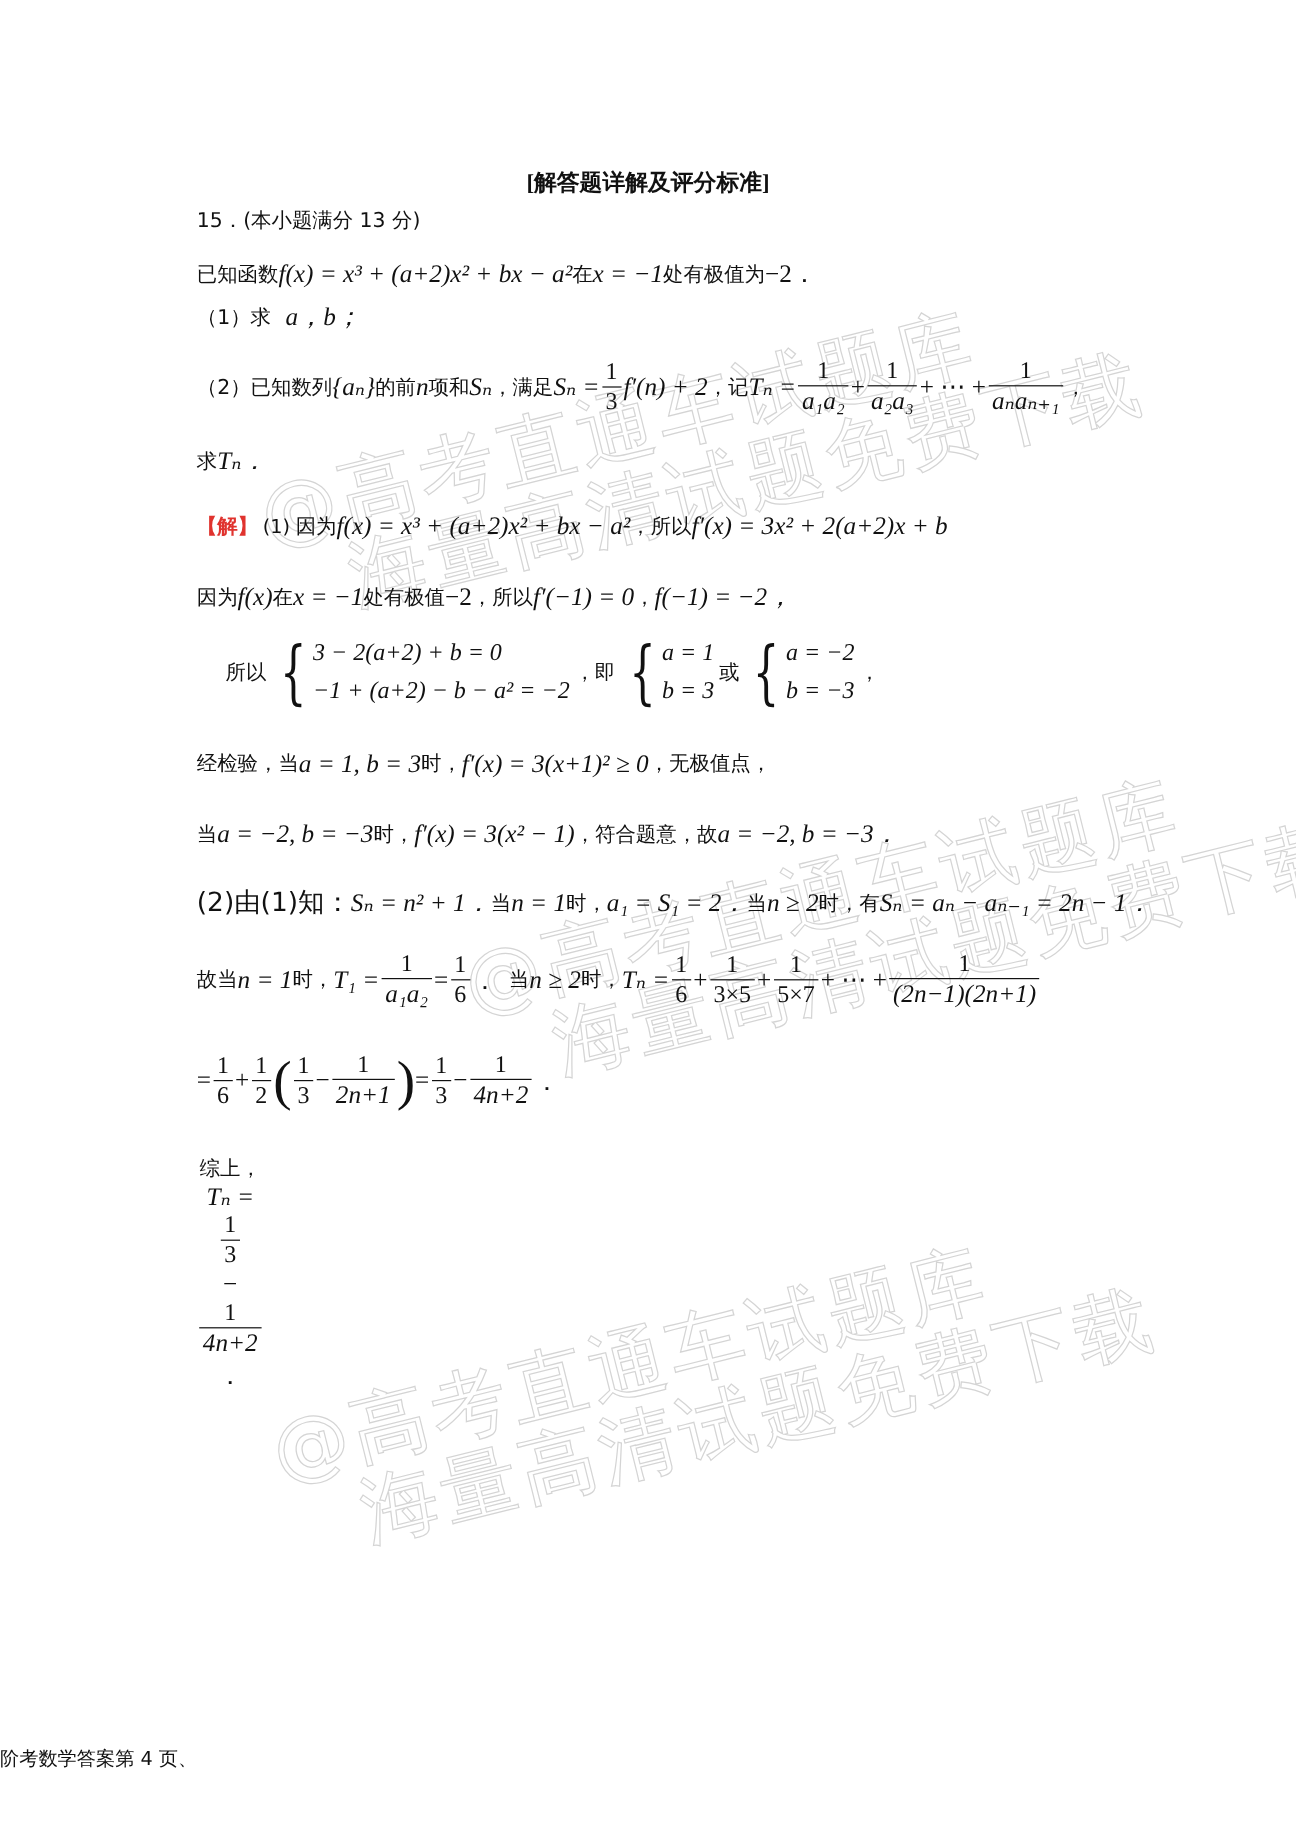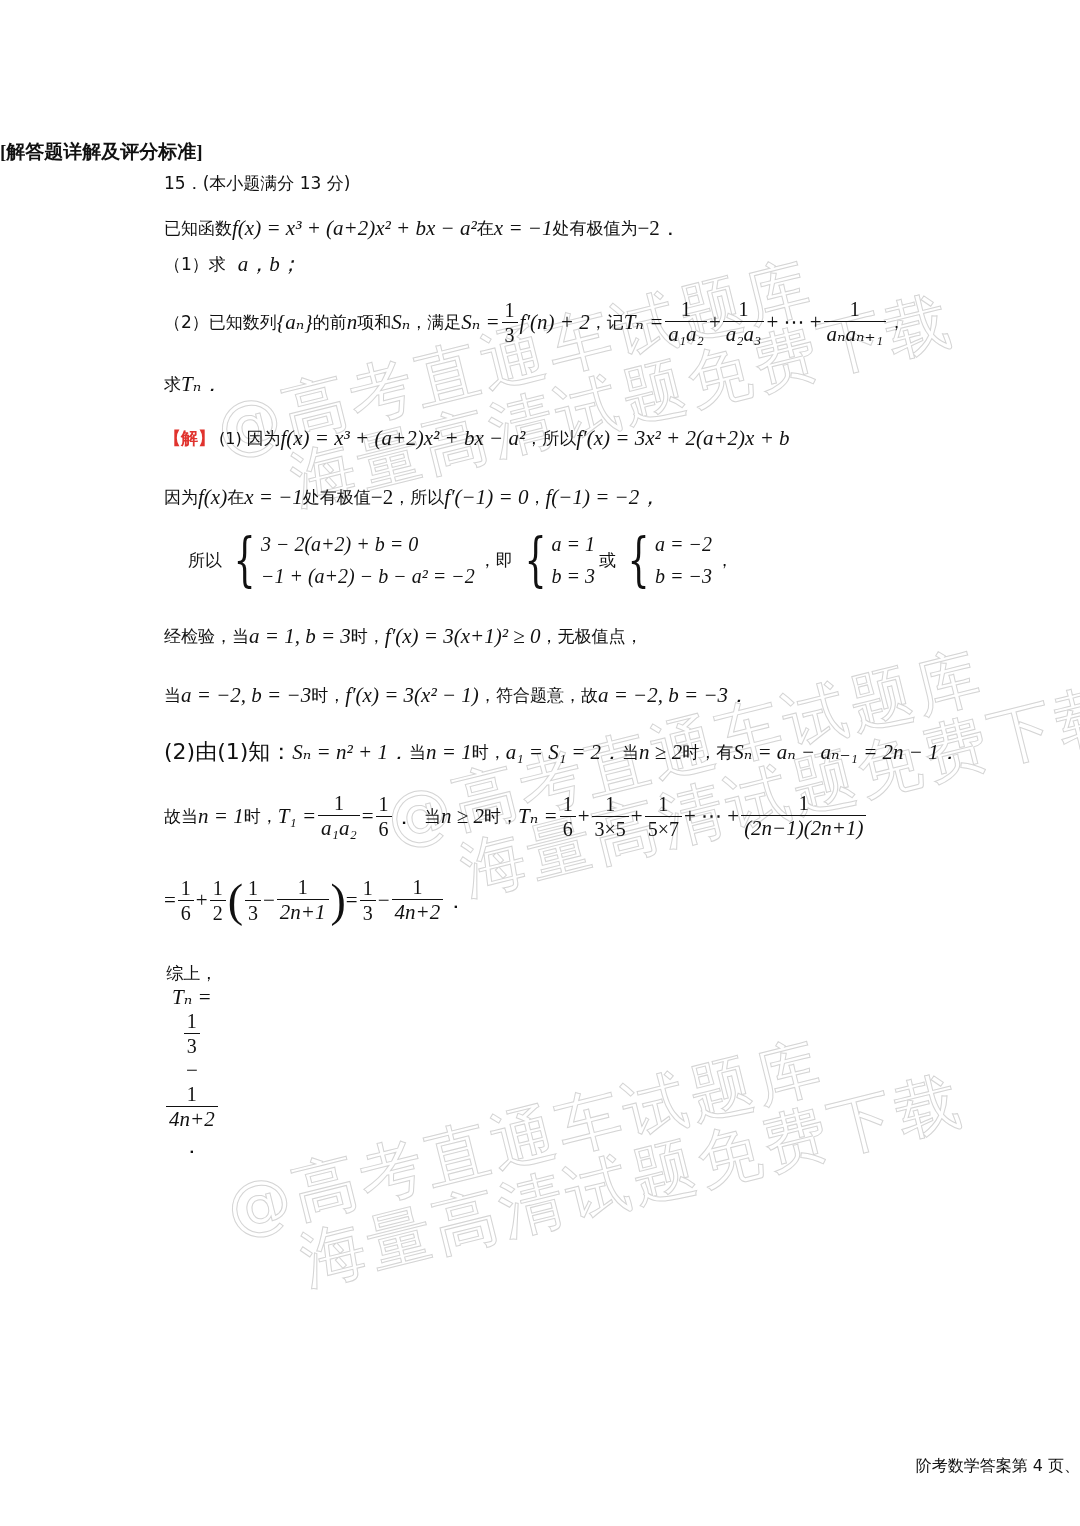--- a/index.html
+++ b/index.html
@@ -1,34 +1,34 @@
 <!DOCTYPE html>
 <html><head>
 <meta charset="utf-8">
 <style>
   html, body { margin: 0; padding: 0; background: #ffffff; }
   body { width: 1080px; height: 1526px; position: relative; overflow: hidden; color: #111;
          font-family: "Liberation Serif", "DejaVu Serif", serif; }
   .wm { position: absolute; color: rgba(190,190,190,0.35); font-family: "DejaVu Sans", sans-serif;
         font-size: 64px; white-space: nowrap; transform: rotate(-14deg); transform-origin: left top;
         line-height: 1.05; letter-spacing: 4px; pointer-events: none; -webkit-text-stroke: 1px rgba(170,170,170,0.5); color: transparent; }
-  .title { position: absolute; left: 0; width: 1080px; top: 139px; text-align: left;
+  .title { position: absolute; left: 0; width: 1080px; top: 139px; text-align: center;
            font-weight: bold; font-size: 19px; }
   .line { position: absolute; left: 164px; font-size: 19px; white-space: nowrap; display: flex; align-items: center; }
   .m { font-style: italic; font-size: 21px; }
   .mr { font-size: 21px; }
   .frac { display: inline-flex; flex-direction: column; align-items: center; vertical-align: middle; margin: 0 2px; font-size: 20px; }
   .frac .num { padding: 0 3px; line-height: 1.15; }
   .frac .den { border-top: 1.3px solid #111; padding: 0 3px; line-height: 1.2; }
   .sys { display: inline-flex; align-items: center; margin: 0 4px; }
   .brace { font-size: 58px; font-family: "DejaVu Serif", serif; line-height: 1; transform: scaleX(0.6); margin-right: -2px; }
   .sys-rows { display: flex; flex-direction: column; font-size: 20px; line-height: 1.6; }
   .tag { color: #e0332e; font-weight: bold; font-family: "DejaVu Sans", sans-serif; font-size: 17px; margin-right: 4px; }
   .paren { font-size: 46px; line-height: 1; font-weight: lighter; }
-  .footer { position: absolute; top: 1456px; left: 0; width: 1080px; text-align: right;
+  .footer { position: absolute; top: 1456px; left: 0; width: 1080px; text-align: left;
             font-family: "DejaVu Sans", sans-serif; font-size: 16px; }
   .cn { font-family: "DejaVu Sans", sans-serif; font-size: 17px; }
 </style>
 </head>
 <body>
 
 <div class="wm" style="left:210px; top:400px;">
   <div>@高考直通车试题库</div>
   <div style="padding-left:60px;">海量高清试题免费下载</div>
 </div>

